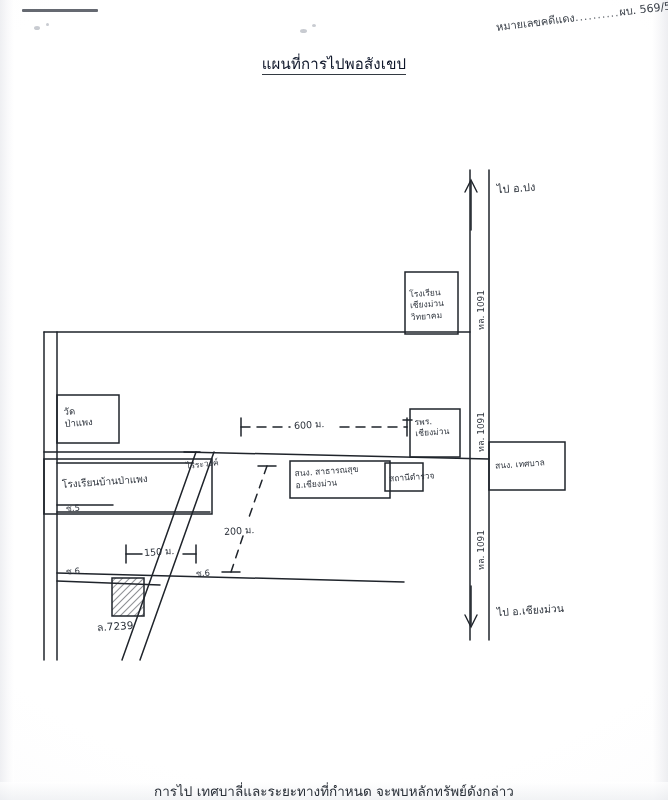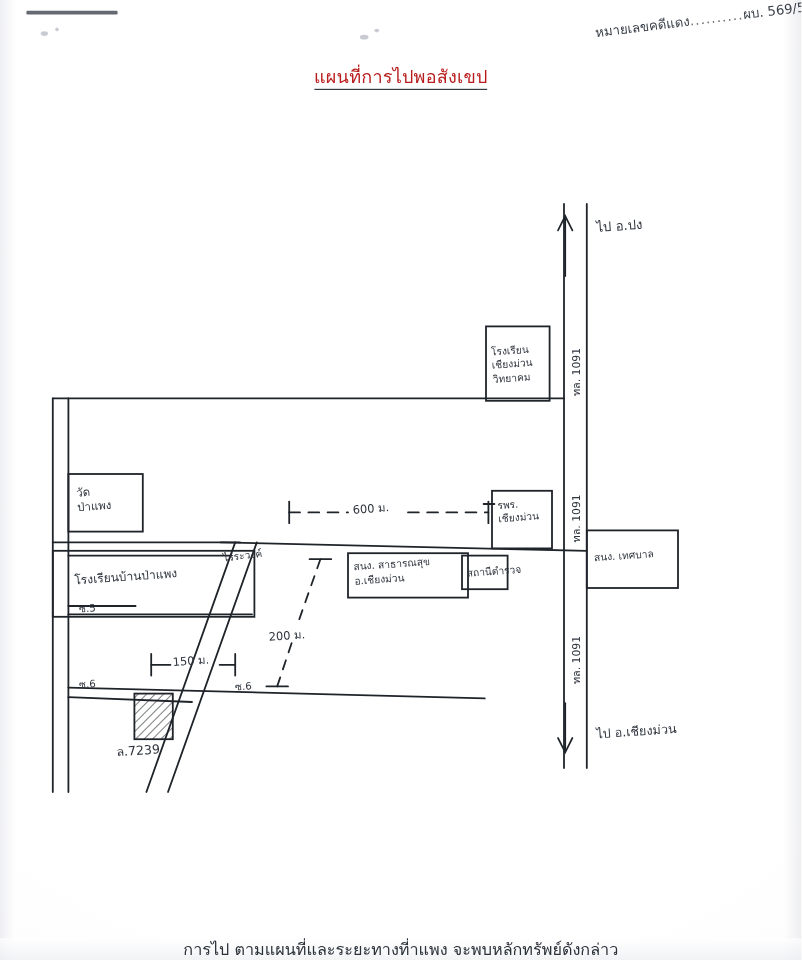--- a/index.html
+++ b/index.html
@@ -60,21 +60,21 @@
     opacity: .55;
   }
   
   .title {
     position: absolute;
     left: 0; top: 52px;
     width: 668px;
     text-align: center;
     font-family: "DejaVu Sans", sans-serif;
     font-size: 15px;
-    color: #b91c1c;
+    color: #0f172a;
     letter-spacing: .2px;
   }
   .title span {
     border-bottom: 1px solid #333a42;
     padding-bottom: 1px;
   }
   .caption {
     position: absolute;
     left: 0; top: 780px;
     width: 668px;
@@ -275,16 +275,16 @@
   </div>
   <div class="lbl" style="left:144px; top:546px; font-size:9.5px;">
     <span class="tilt">150 ม.</span>
   </div>
 
   <div class="lbl" style="left:97px; top:620px; font-size:10.5px;">
     <span class="tilt">ล.7239</span>
   </div>
 
   <div class="caption">
-    <span>การไป ตามแผนที่และระยะทางที่าแพง จะพบหลักทรัพย์ดังกล่าว</span>
+    <span>การไป เทศบาลี่และระยะทางที่กำหนด จะพบหลักทรัพย์ดังกล่าว</span>
   </div>
 
 </div>
 
 </body></html>

